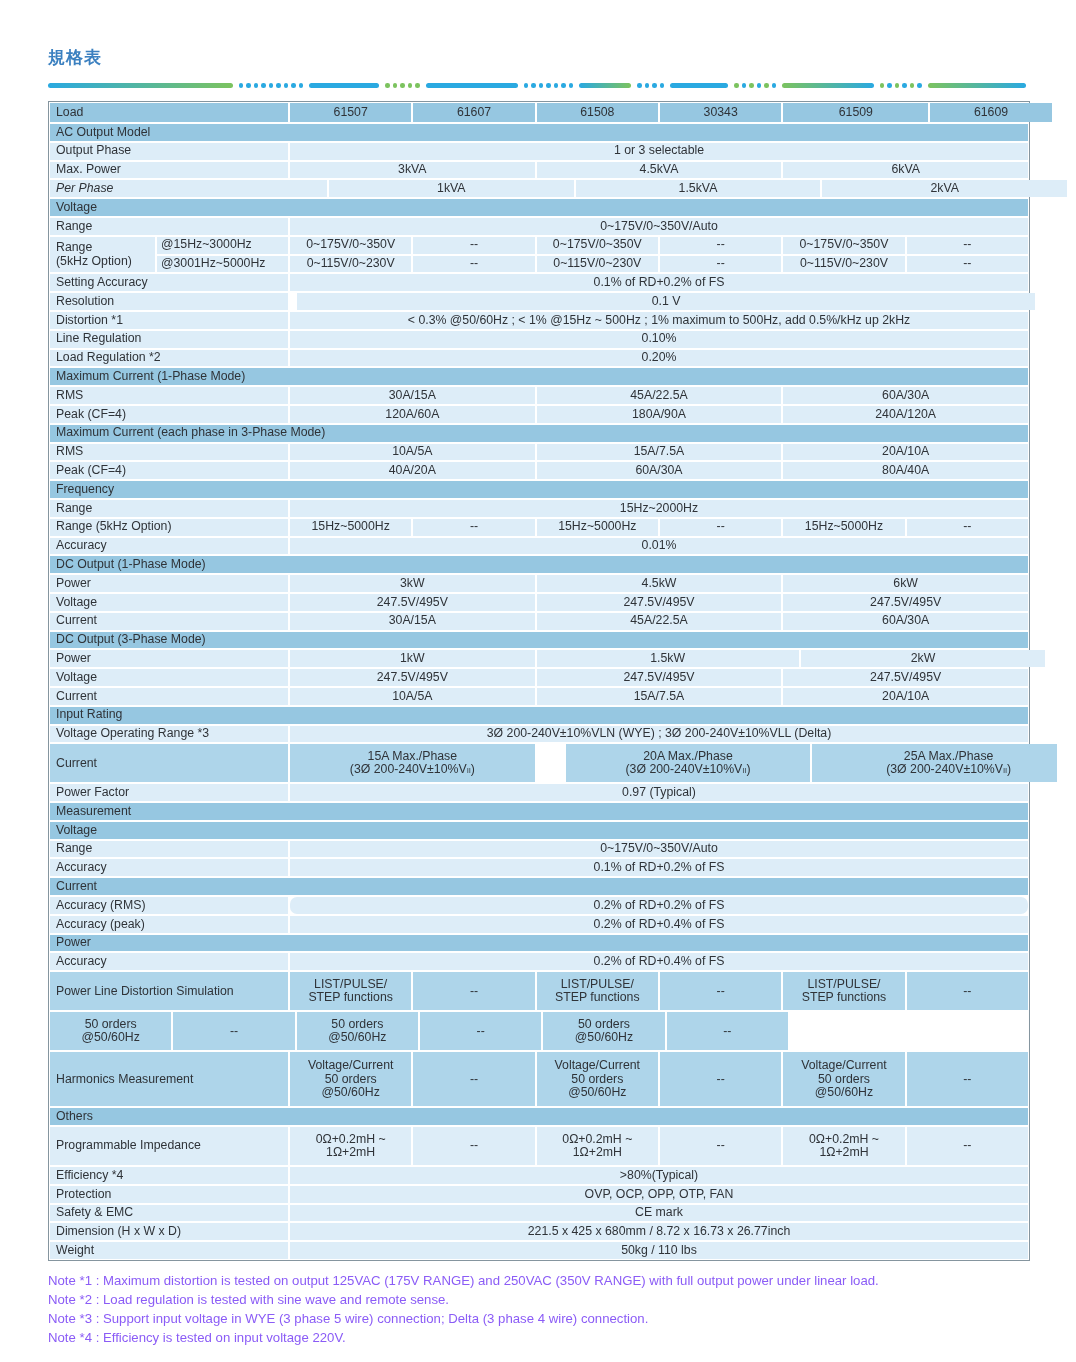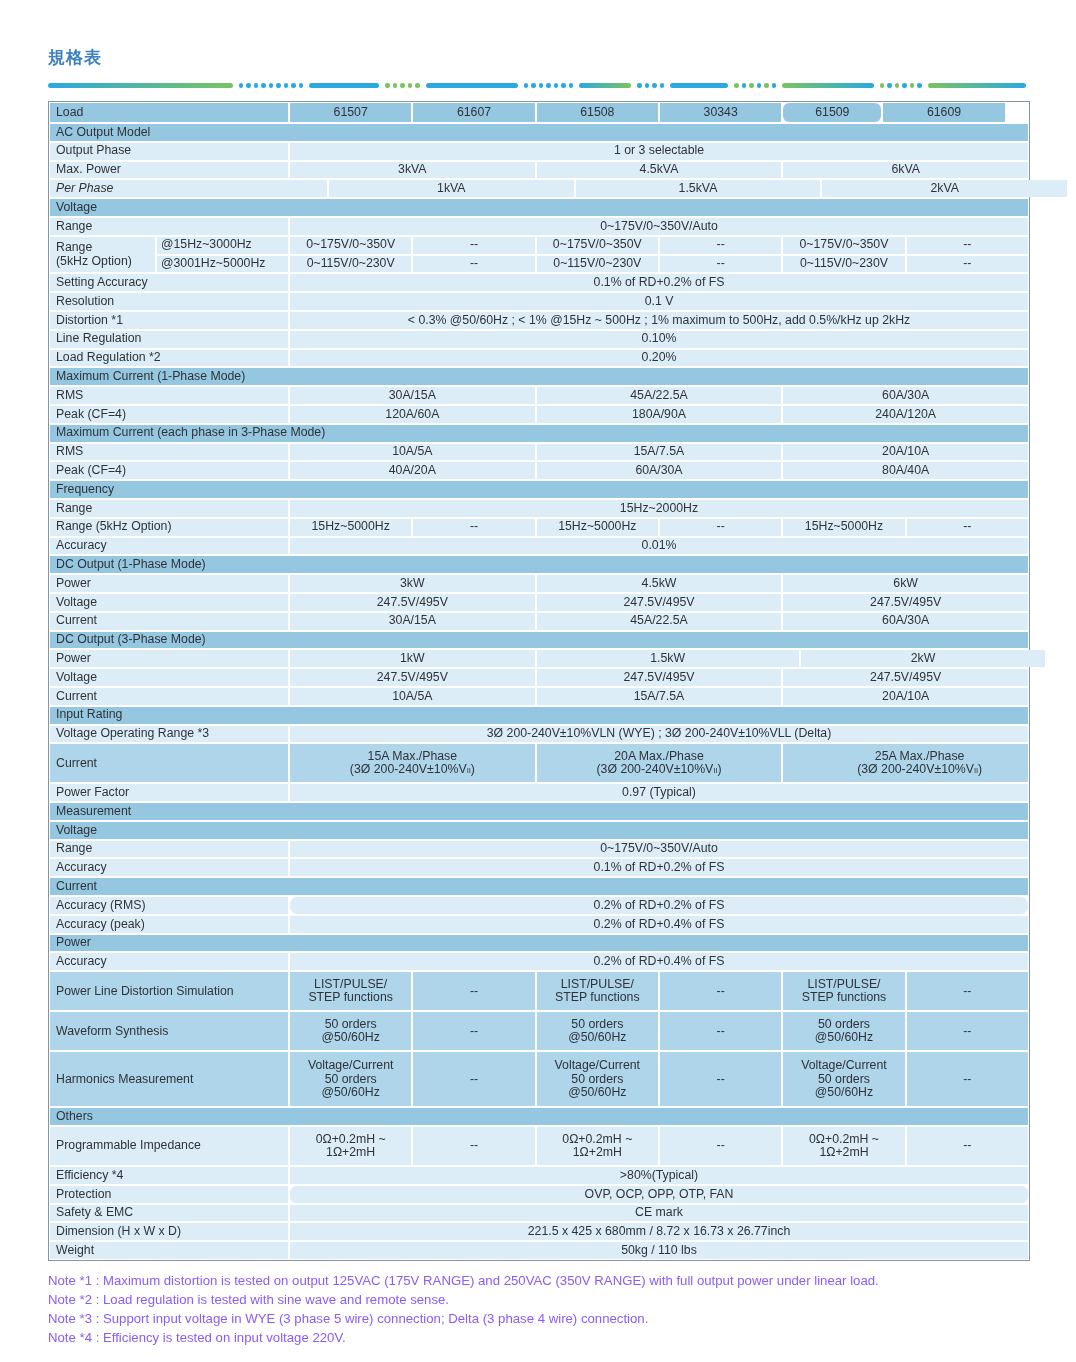--- a/index.html
+++ b/index.html
@@ -109,21 +109,21 @@
       </div>
       <div class="seg" style="width: 98px; background: linear-gradient(90deg, rgb(124, 195, 95), rgb(42, 169, 225));"></div>
     </div>
   <div class="spec-table" id="spec-table">
       <div class="row r-hdr">
         <div class="cell lbl bg-s" style="width: 238px;">Load</div>
         <div class="cell bg-s" style="width: 121.33px;">61507</div>
         <div class="cell bg-s" style="width: 121.33px;">61607</div>
         <div class="cell bg-s" style="width: 121.33px;">61508</div>
         <div class="cell bg-s" style="width: 121.33px;">30343</div>
-        <div class="cell bg-s" style="width: 98px; border-radius: 6px;">61509</div>
+        <div class="cell bg-s" style="width: 145px;">61509</div>
         <div class="cell bg-s" style="width: 121.33px;">61609</div>
       </div>
       <div class="row r-std">
         <div class="cell lbl bg-s full">AC Output Model</div>
       </div>
       <div class="row r-std">
         <div class="cell lbl bg-l" style="width: 238px;">Output Phase</div>
         <div class="cell bg-l" style="width: 738px;">1 or 3 selectable</div>
       </div>
       <div class="row r-std">
@@ -168,21 +168,21 @@
             <div class="cell bg-l" style="width: 121.33px;">--</div>
           </div>
         </div>
       </div>
       <div class="row r-std">
         <div class="cell lbl bg-l" style="width: 238px;">Setting Accuracy</div>
         <div class="cell bg-l" style="width: 738px;">0.1% of RD+0.2% of FS</div>
       </div>
       <div class="row r-std">
         <div class="cell lbl bg-l" style="width: 238px;">Resolution</div>
-        <div class="cell bg-l" style="width: 738px;">0.1 V</div>
+        <div class="cell bg-l" style="width: 738px; margin-left: 7px;">0.1 V</div>
       </div>
       <div class="row r-std">
         <div class="cell lbl bg-l" style="width: 238px;">Distortion *1</div>
         <div class="cell bg-l" style="width: 738px;">&lt; 0.3% @50/60Hz ; &lt; 1% @15Hz ~ 500Hz ; 1% maximum to 500Hz, add 0.5%/kHz up 2kHz</div>
       </div>
       <div class="row r-std">
         <div class="cell lbl bg-l" style="width: 238px;">Line Regulation</div>
         <div class="cell bg-l" style="width: 738px;">0.10%</div>
       </div>
       <div class="row r-std">
@@ -285,21 +285,21 @@
         <div class="cell lbl bg-s full">Input Rating</div>
       </div>
       <div class="row r-std">
         <div class="cell lbl bg-l" style="width: 238px;">Voltage Operating Range *3</div>
         <div class="cell bg-l" style="width: 738px;">3Ø 200-240V±10%VLN (WYE) ; 3Ø 200-240V±10%VLL (Delta)</div>
       </div>
       <div class="row t40">
         <div class="cell lbl bg-m" style="width: 238px;">Current</div>
         <div class="cell bg-m" style="width: 244.67px;">15A Max./Phase
 (3Ø 200-240V±10%Vₗₗ)</div>
-        <div class="cell bg-m" style="width: 244.67px;">20A Max./Phase
+        <div class="cell bg-m" style="width: 244.67px; margin-left: 29px;">20A Max./Phase
 (3Ø 200-240V±10%Vₗₗ)</div>
         <div class="cell bg-m" style="width: 244.67px; padding-left: 28px;">25A Max./Phase
 (3Ø 200-240V±10%Vₗₗ)</div>
       </div>
       <div class="row r-std">
         <div class="cell lbl bg-l" style="width: 238px;">Power Factor</div>
         <div class="cell bg-l" style="width: 738px;">0.97 (Typical)</div>
       </div>
       <div class="row r-std">
         <div class="cell lbl bg-s full">Measurement</div>
@@ -339,21 +339,20 @@
 STEP functions</div>
         <div class="cell bg-m" style="width: 121.33px;">--</div>
         <div class="cell bg-m" style="width: 121.33px;">LIST/PULSE/
 STEP functions</div>
         <div class="cell bg-m" style="width: 121.33px;">--</div>
         <div class="cell bg-m" style="width: 121.33px;">LIST/PULSE/
 STEP functions</div>
         <div class="cell bg-m" style="width: 121.33px;">--</div>
       </div>
       <div class="row t40">
-        <div class="cell lbl bg-m" style="width: 238px;">Waveform Synthesis</div>
         <div class="cell bg-m" style="width: 121.33px;">50 orders
 @50/60Hz</div>
         <div class="cell bg-m" style="width: 121.33px;">--</div>
         <div class="cell bg-m" style="width: 121.33px;">50 orders
 @50/60Hz</div>
         <div class="cell bg-m" style="width: 121.33px;">--</div>
         <div class="cell bg-m" style="width: 121.33px;">50 orders
 @50/60Hz</div>
         <div class="cell bg-m" style="width: 121.33px;">--</div>
       </div>
@@ -386,21 +385,21 @@
         <div class="cell bg-l" style="width: 121.33px;">0Ω+0.2mH ~
 1Ω+2mH</div>
         <div class="cell bg-l" style="width: 121.33px;">--</div>
       </div>
       <div class="row r-std">
         <div class="cell lbl bg-l" style="width: 238px;">Efficiency *4</div>
         <div class="cell bg-l" style="width: 738px;">&gt;80%(Typical)</div>
       </div>
       <div class="row r-std">
         <div class="cell lbl bg-l" style="width: 238px;">Protection</div>
-        <div class="cell bg-l" style="width: 738px; border-radius: 6px;">OVP, OCP, OPP, OTP, FAN</div>
+        <div class="cell bg-l" style="width: 738px;">OVP, OCP, OPP, OTP, FAN</div>
       </div>
       <div class="row r-std">
         <div class="cell lbl bg-l" style="width: 238px;">Safety &amp; EMC</div>
         <div class="cell bg-l" style="width: 738px;">CE mark</div>
       </div>
       <div class="row r-std">
         <div class="cell lbl bg-l" style="width: 238px;">Dimension (H x W x D)</div>
         <div class="cell bg-l" style="width: 738px;">221.5 x 425 x 680mm / 8.72 x 16.73 x 26.77inch</div>
       </div>
       <div class="row r-std">

